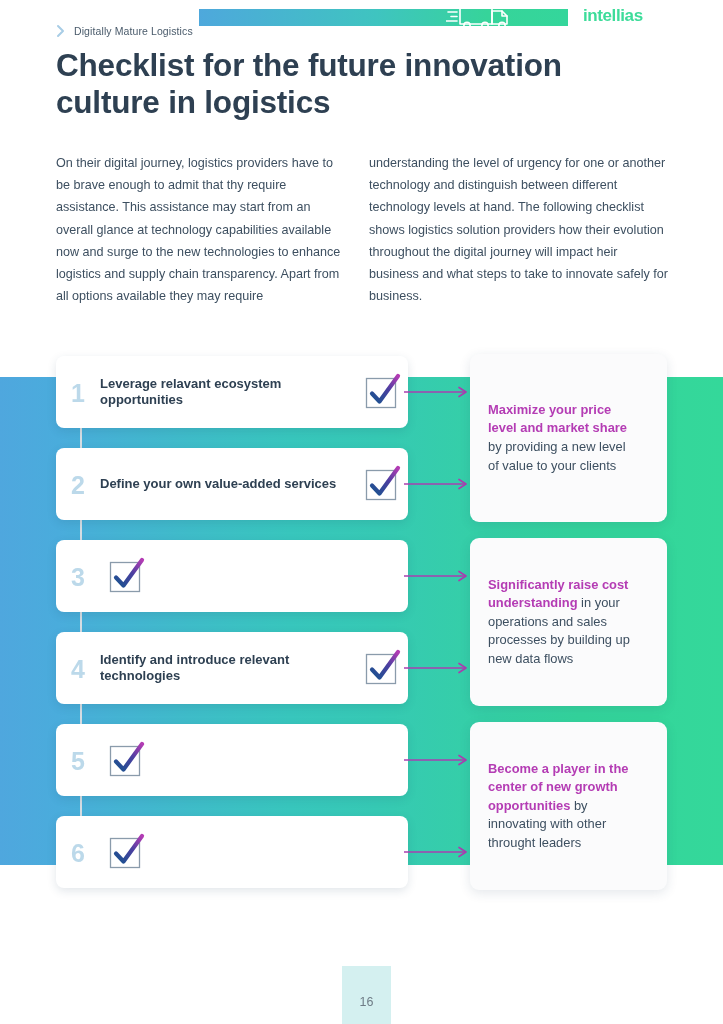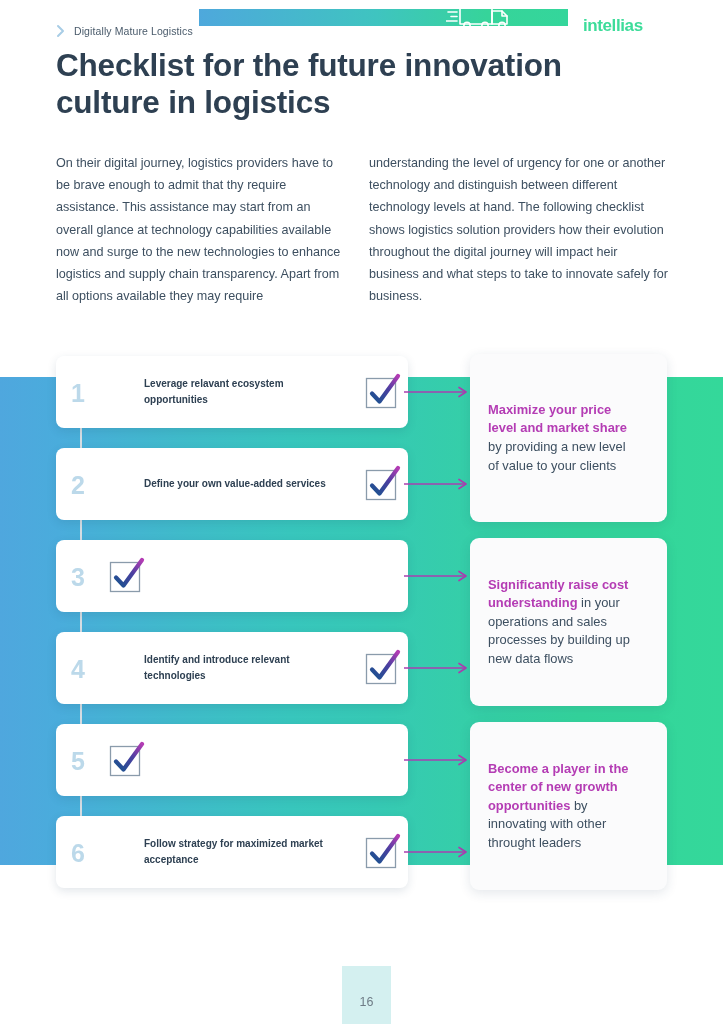--- a/index.html
+++ b/index.html
@@ -17,21 +17,21 @@
   .chev { width:10px; height:14px; display:block; }
   .breadcrumb-label {
     font-size:10.5px; color:#4a5b6b; letter-spacing:.1px; white-space:nowrap;
   }
   .progress-wrap { position:absolute; left:199px; top:9px; width:369px; height:17px; }
   .progress-bar {
     position:absolute; inset:0;
     background: linear-gradient(90deg,#4ea8dc 0%, #3fc4c0 48%, #36d49a 78%, #34d69b 100%);
   }
   .truck-icon { position:absolute; left:247px; top:-6px; width:70px; height:28px; }
-  .logo { position:absolute; right:52px; top:15px; font-size:0px; }
+  .logo { position:absolute; right:52px; top:5px; font-size:0px; }
   .logo svg { display:block; }
 
   
   .title {
     position:absolute; left:56px; top:47px; width:610px;
     font-size:31.5px; line-height:37px; font-weight:bold;
     color:#2e4052; letter-spacing:-.2px;
   }
 
   
@@ -59,22 +59,22 @@
     background:#ffffff; border-radius:8px;
     box-shadow: 0 3px 10px rgba(30,60,90,.13);
     display:flex; align-items:center;
   }
   .check-num {
     width:44px; flex:0 0 44px; text-align:center;
     font-size:25px; font-weight:bold; color:#bcd9ea; line-height:1;
     padding-top:2px;
   }
   .check-text {
-    flex:1 1 auto; font-size:10px; line-height:16.5px;
-    font-weight:bold; color:#2e4052; padding-right:10px;margin-left:44px;
+    flex:1 1 auto; font-size:13px; line-height:16.5px;
+    font-weight:bold; color:#2e4052; padding-right:10px;
   }
   .checkbox { width:52px; flex:0 0 52px; display:flex; justify-content:center; align-items:center; }
   .checkbox svg { display:block; overflow:visible; }
 
   
   .arrow { position:absolute; width:68px; height:12px; }
   .arrow svg { display:block; }
 
   
   .out-card {
@@ -203,21 +203,20 @@
     <div class="checkbox">
       <svg width="38" height="38" viewBox="0 0 38 38">
         <rect x="3.5" y="5.5" width="29" height="29" fill="none" stroke="#8a9bab" stroke-width="1.3"></rect>
         <path d="M9 20.5 L16.5 28.5 L35 3" fill="none" stroke="url(#cg1)" stroke-width="4.2" stroke-linecap="round" stroke-linejoin="round"></path>
       </svg>
     </div>
   </div>
 
   <div class="check-card" style="top:816px">
     <div class="check-num">6</div>
-    <div class="check-text">Follow strategy for maximized market acceptance</div>
     <div class="checkbox">
       <svg width="38" height="38" viewBox="0 0 38 38">
         <rect x="3.5" y="5.5" width="29" height="29" fill="none" stroke="#8a9bab" stroke-width="1.3"></rect>
         <path d="M9 20.5 L16.5 28.5 L35 3" fill="none" stroke="url(#cg1)" stroke-width="4.2" stroke-linecap="round" stroke-linejoin="round"></path>
       </svg>
     </div>
   </div>
 
   <div class="arrow" style="left:404px; top:386px">
     <svg width="68" height="12" viewBox="0 0 68 12">

